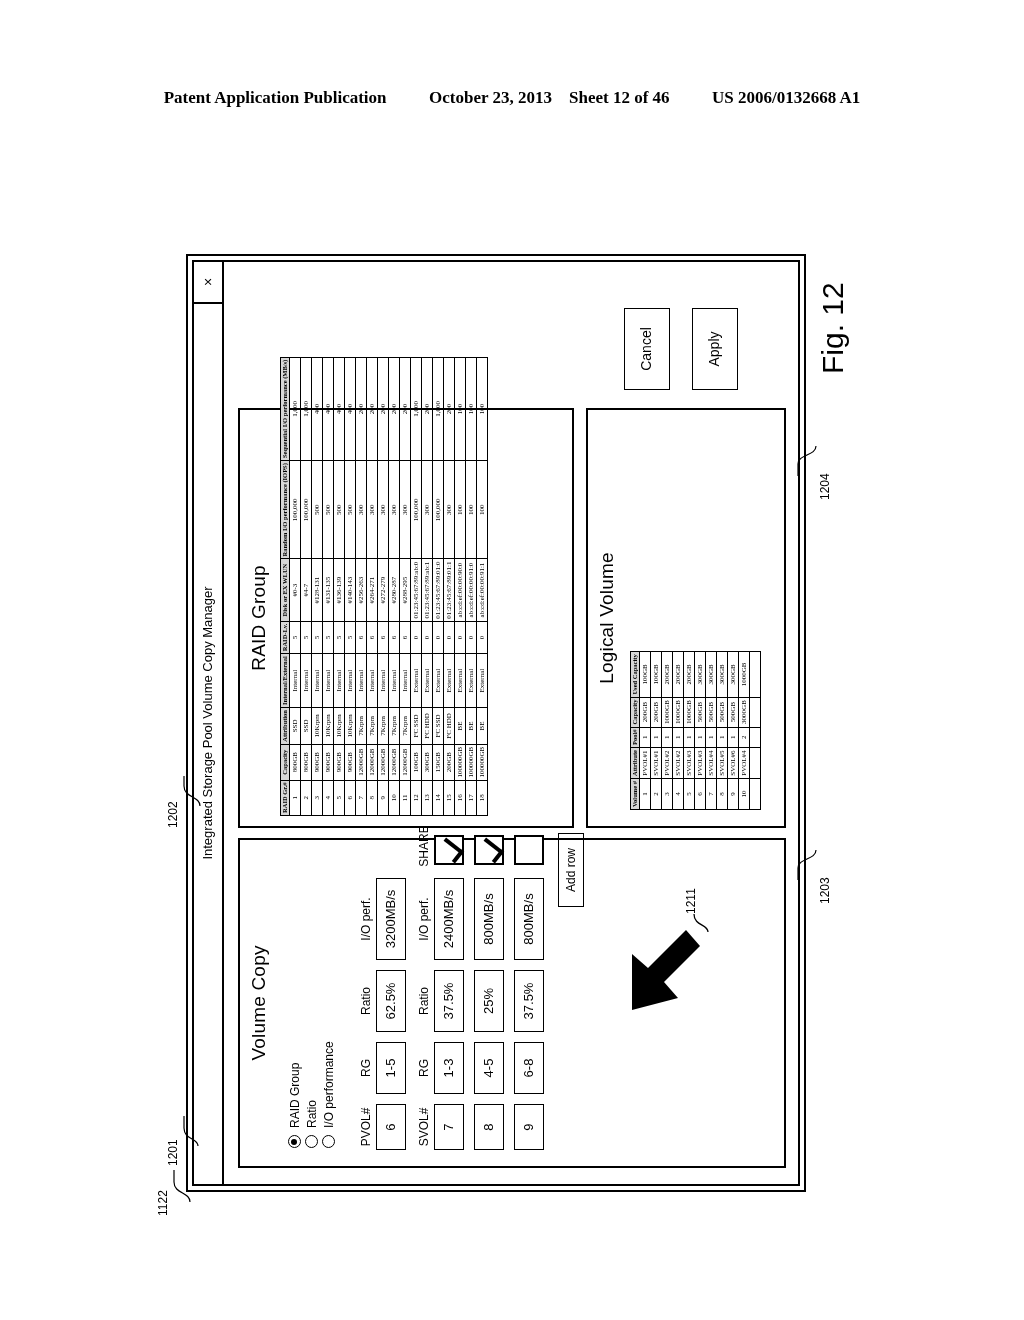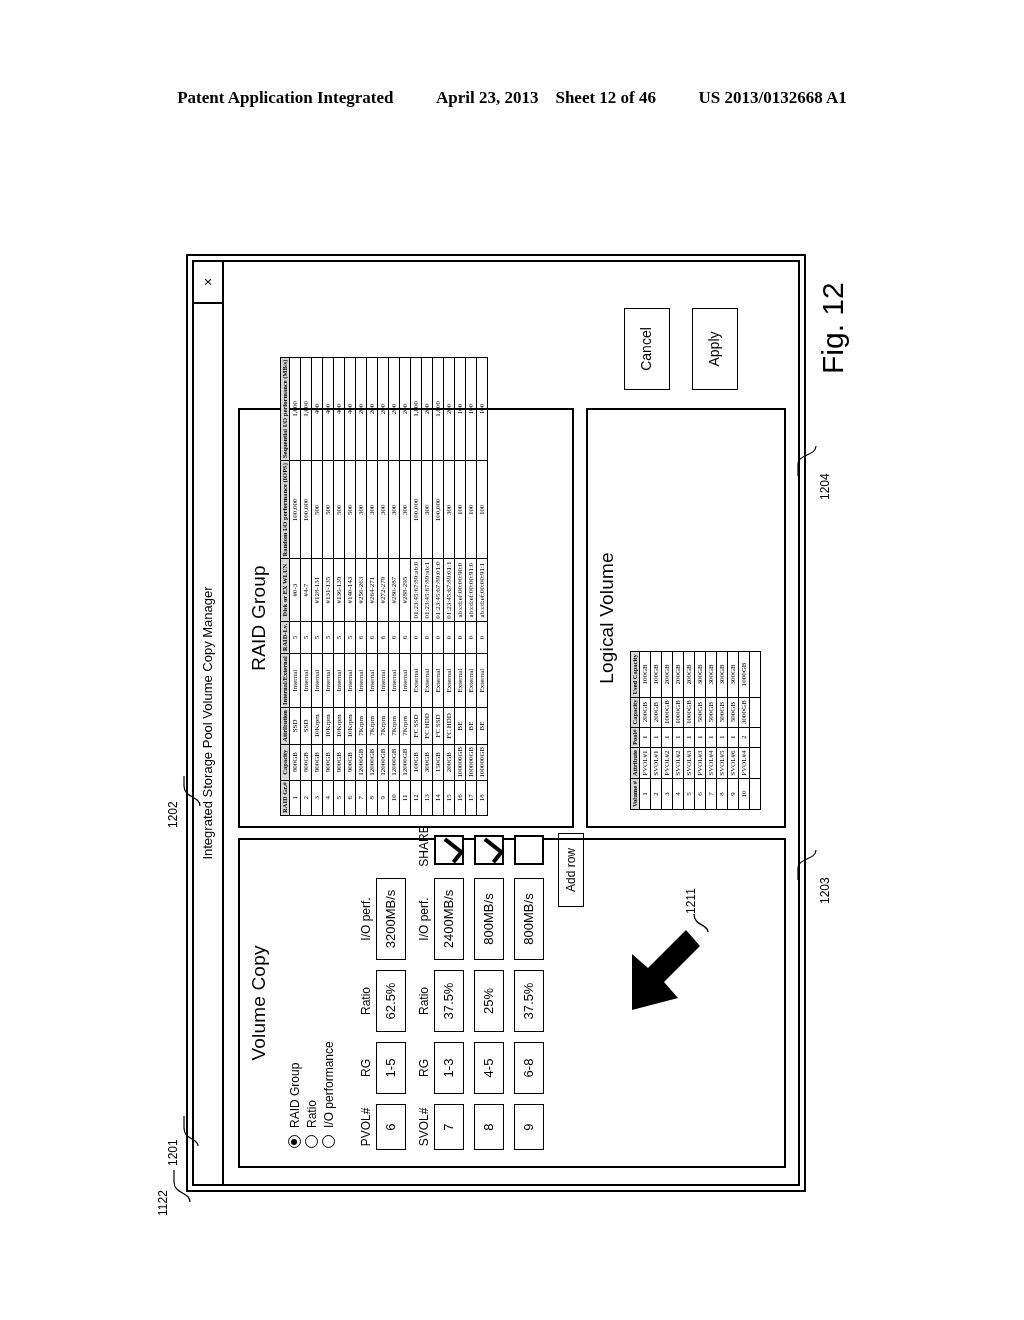--- a/index.html
+++ b/index.html
@@ -85,27 +85,27 @@
     font-size:14px;background:#fff;}
   #btn-apply{left:794px;top:498px;width:82px;height:46px;line-height:43px;}
   #btn-cancel{left:794px;top:430px;width:82px;height:46px;line-height:43px;}
 
   .fig-label{position:absolute;font-family:"Liberation Sans",sans-serif;font-size:30px;}
 </style>
 </head>
 <body>
 
 <div class="pub-header">
-  <span>Patent Application Integrated</span>
+  <span>Patent Application Publication</span>
   <span class="hdr-gap1">&nbsp;</span>
-  <span>April 23, 2013</span>
+  <span>October 23, 2013</span>
   <span>&nbsp;&nbsp;</span>
   <span>Sheet 12 of 46</span>
   <span class="hdr-gap2">&nbsp;</span>
-  <span>US 2013/0132668 A1</span>
+  <span>US 2006/0132668 A1</span>
 </div>
 
 <div id="fig-rot">
 
   <div class="refnum" style="left:-16px;top:-6px;">1122</div>
   <svg style="position:absolute;left:-4px;top:6px;" width="40" height="30">
     <path d="M2,22 C12,22 10,6 22,6 L34,6" stroke="#000" fill="none" stroke-width="1.2"></path>
   </svg>
 
   <div class="outer-frame"></div>

